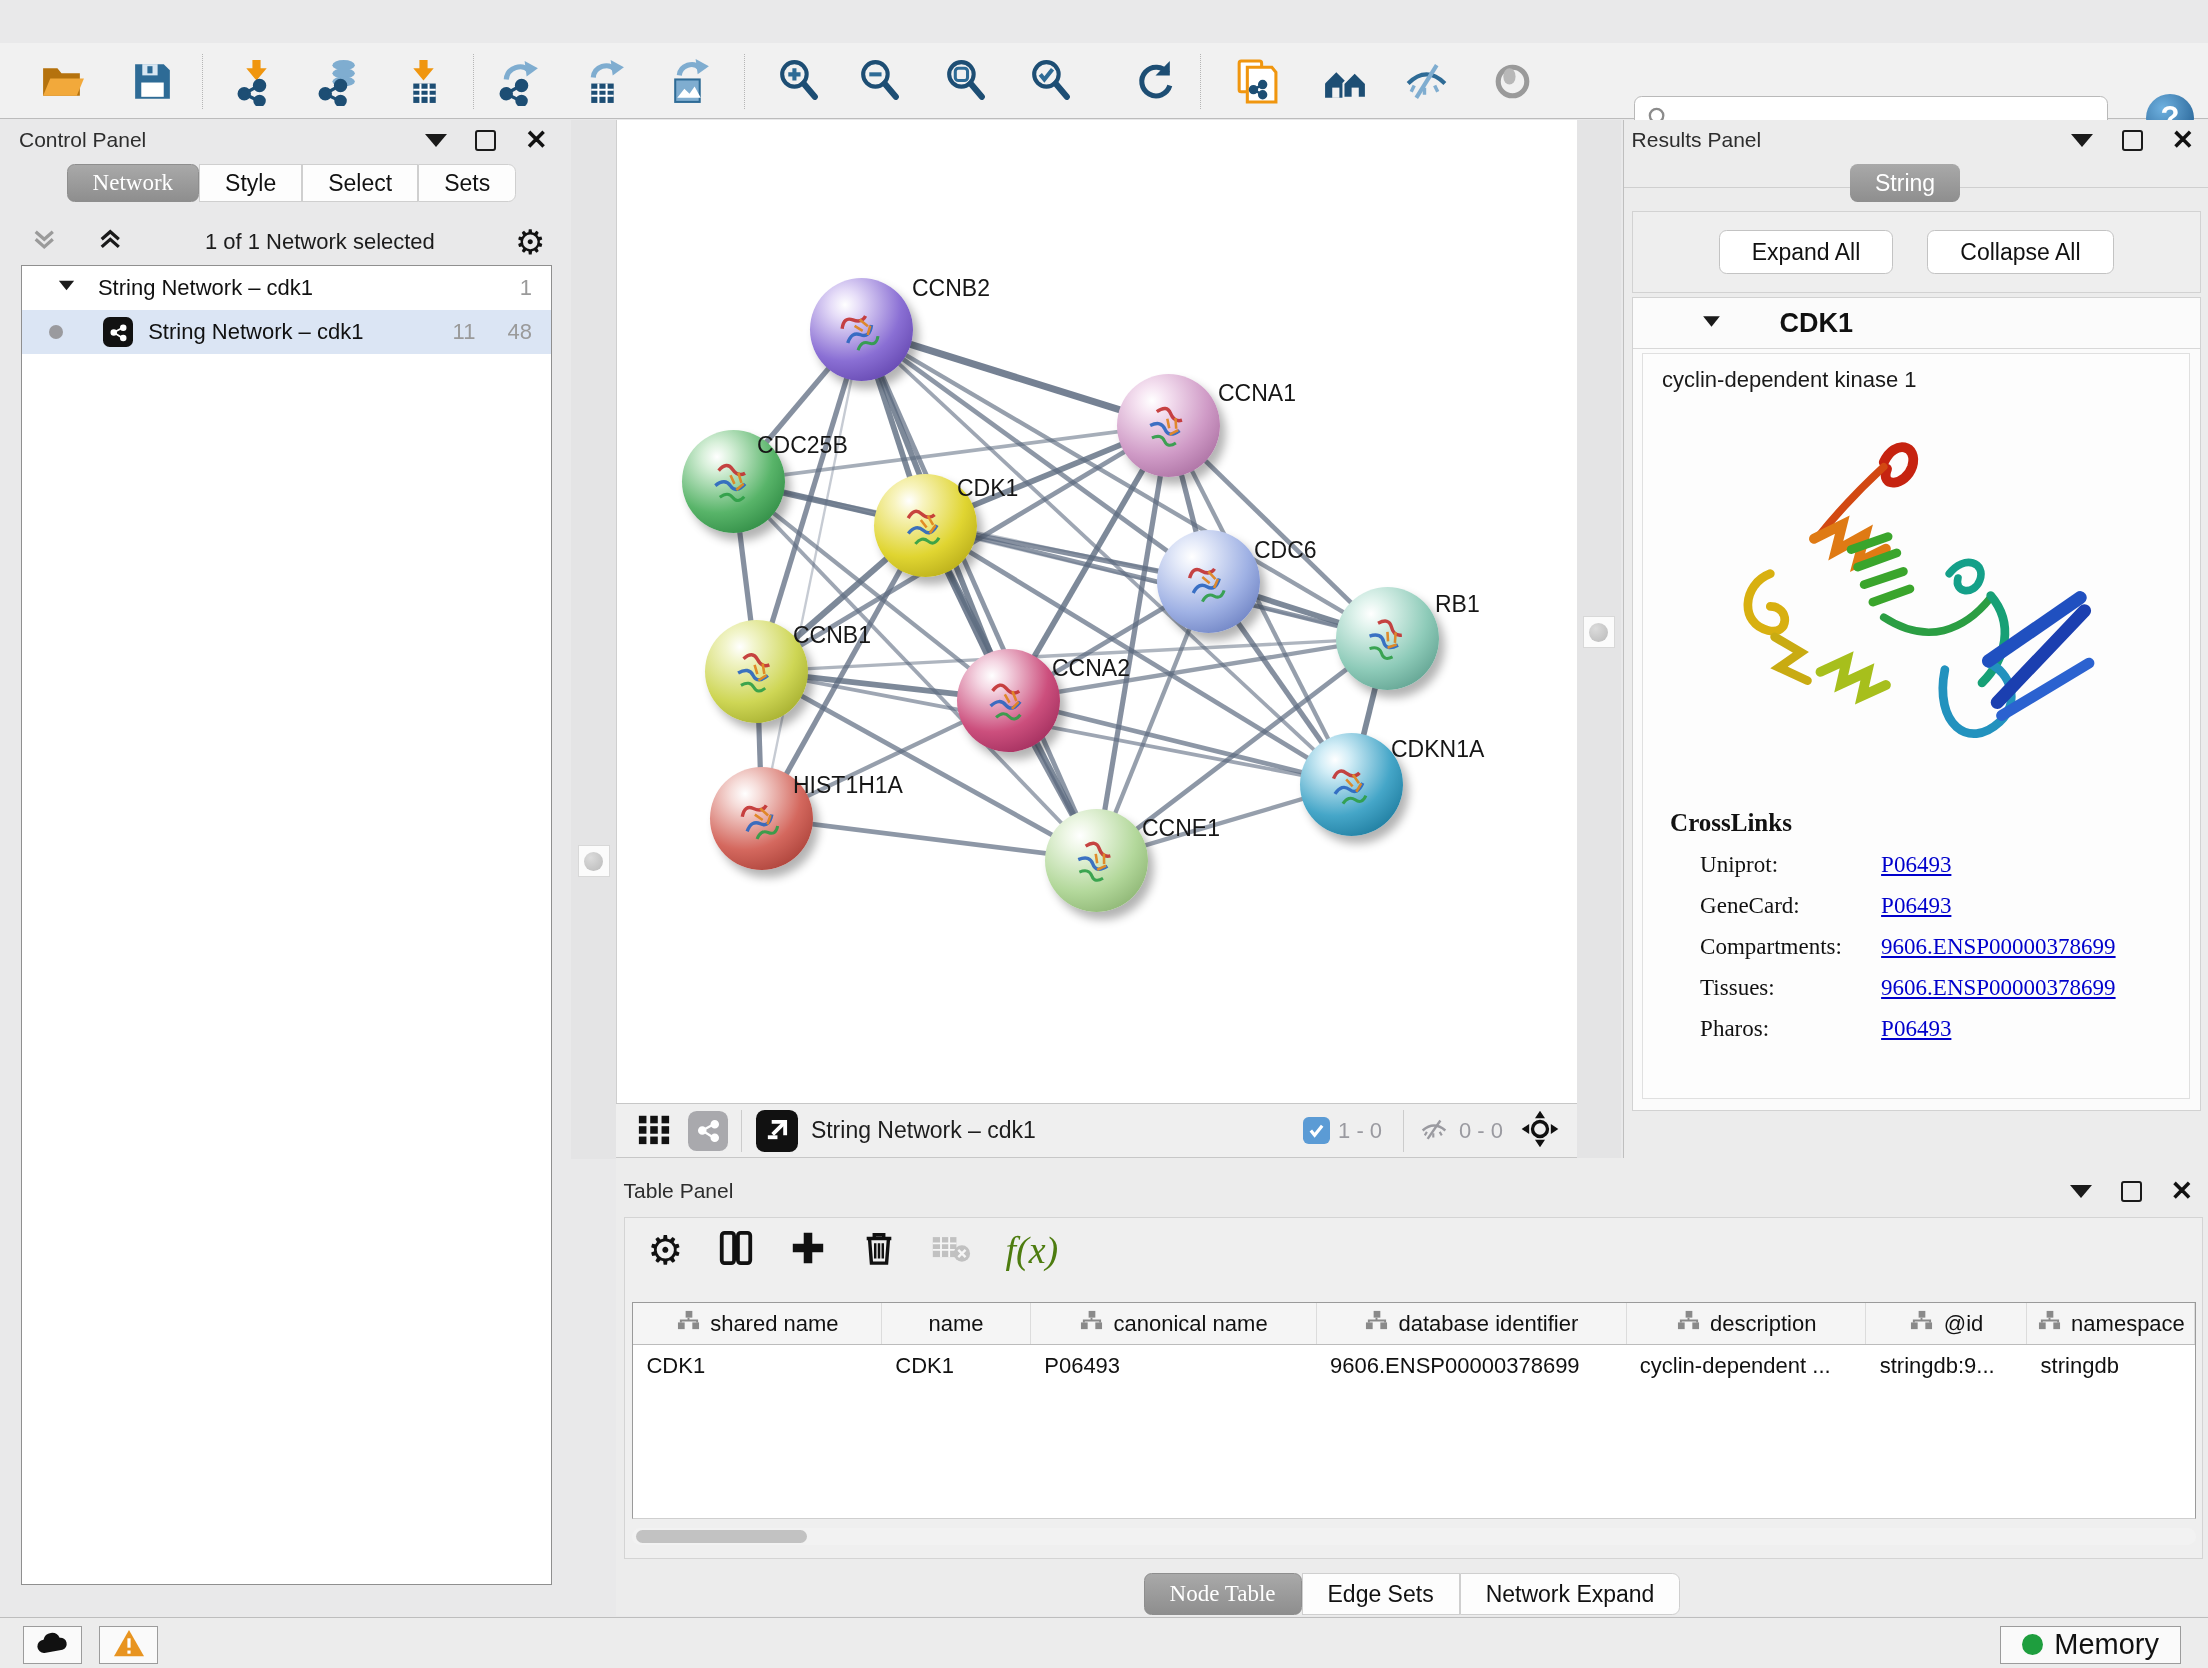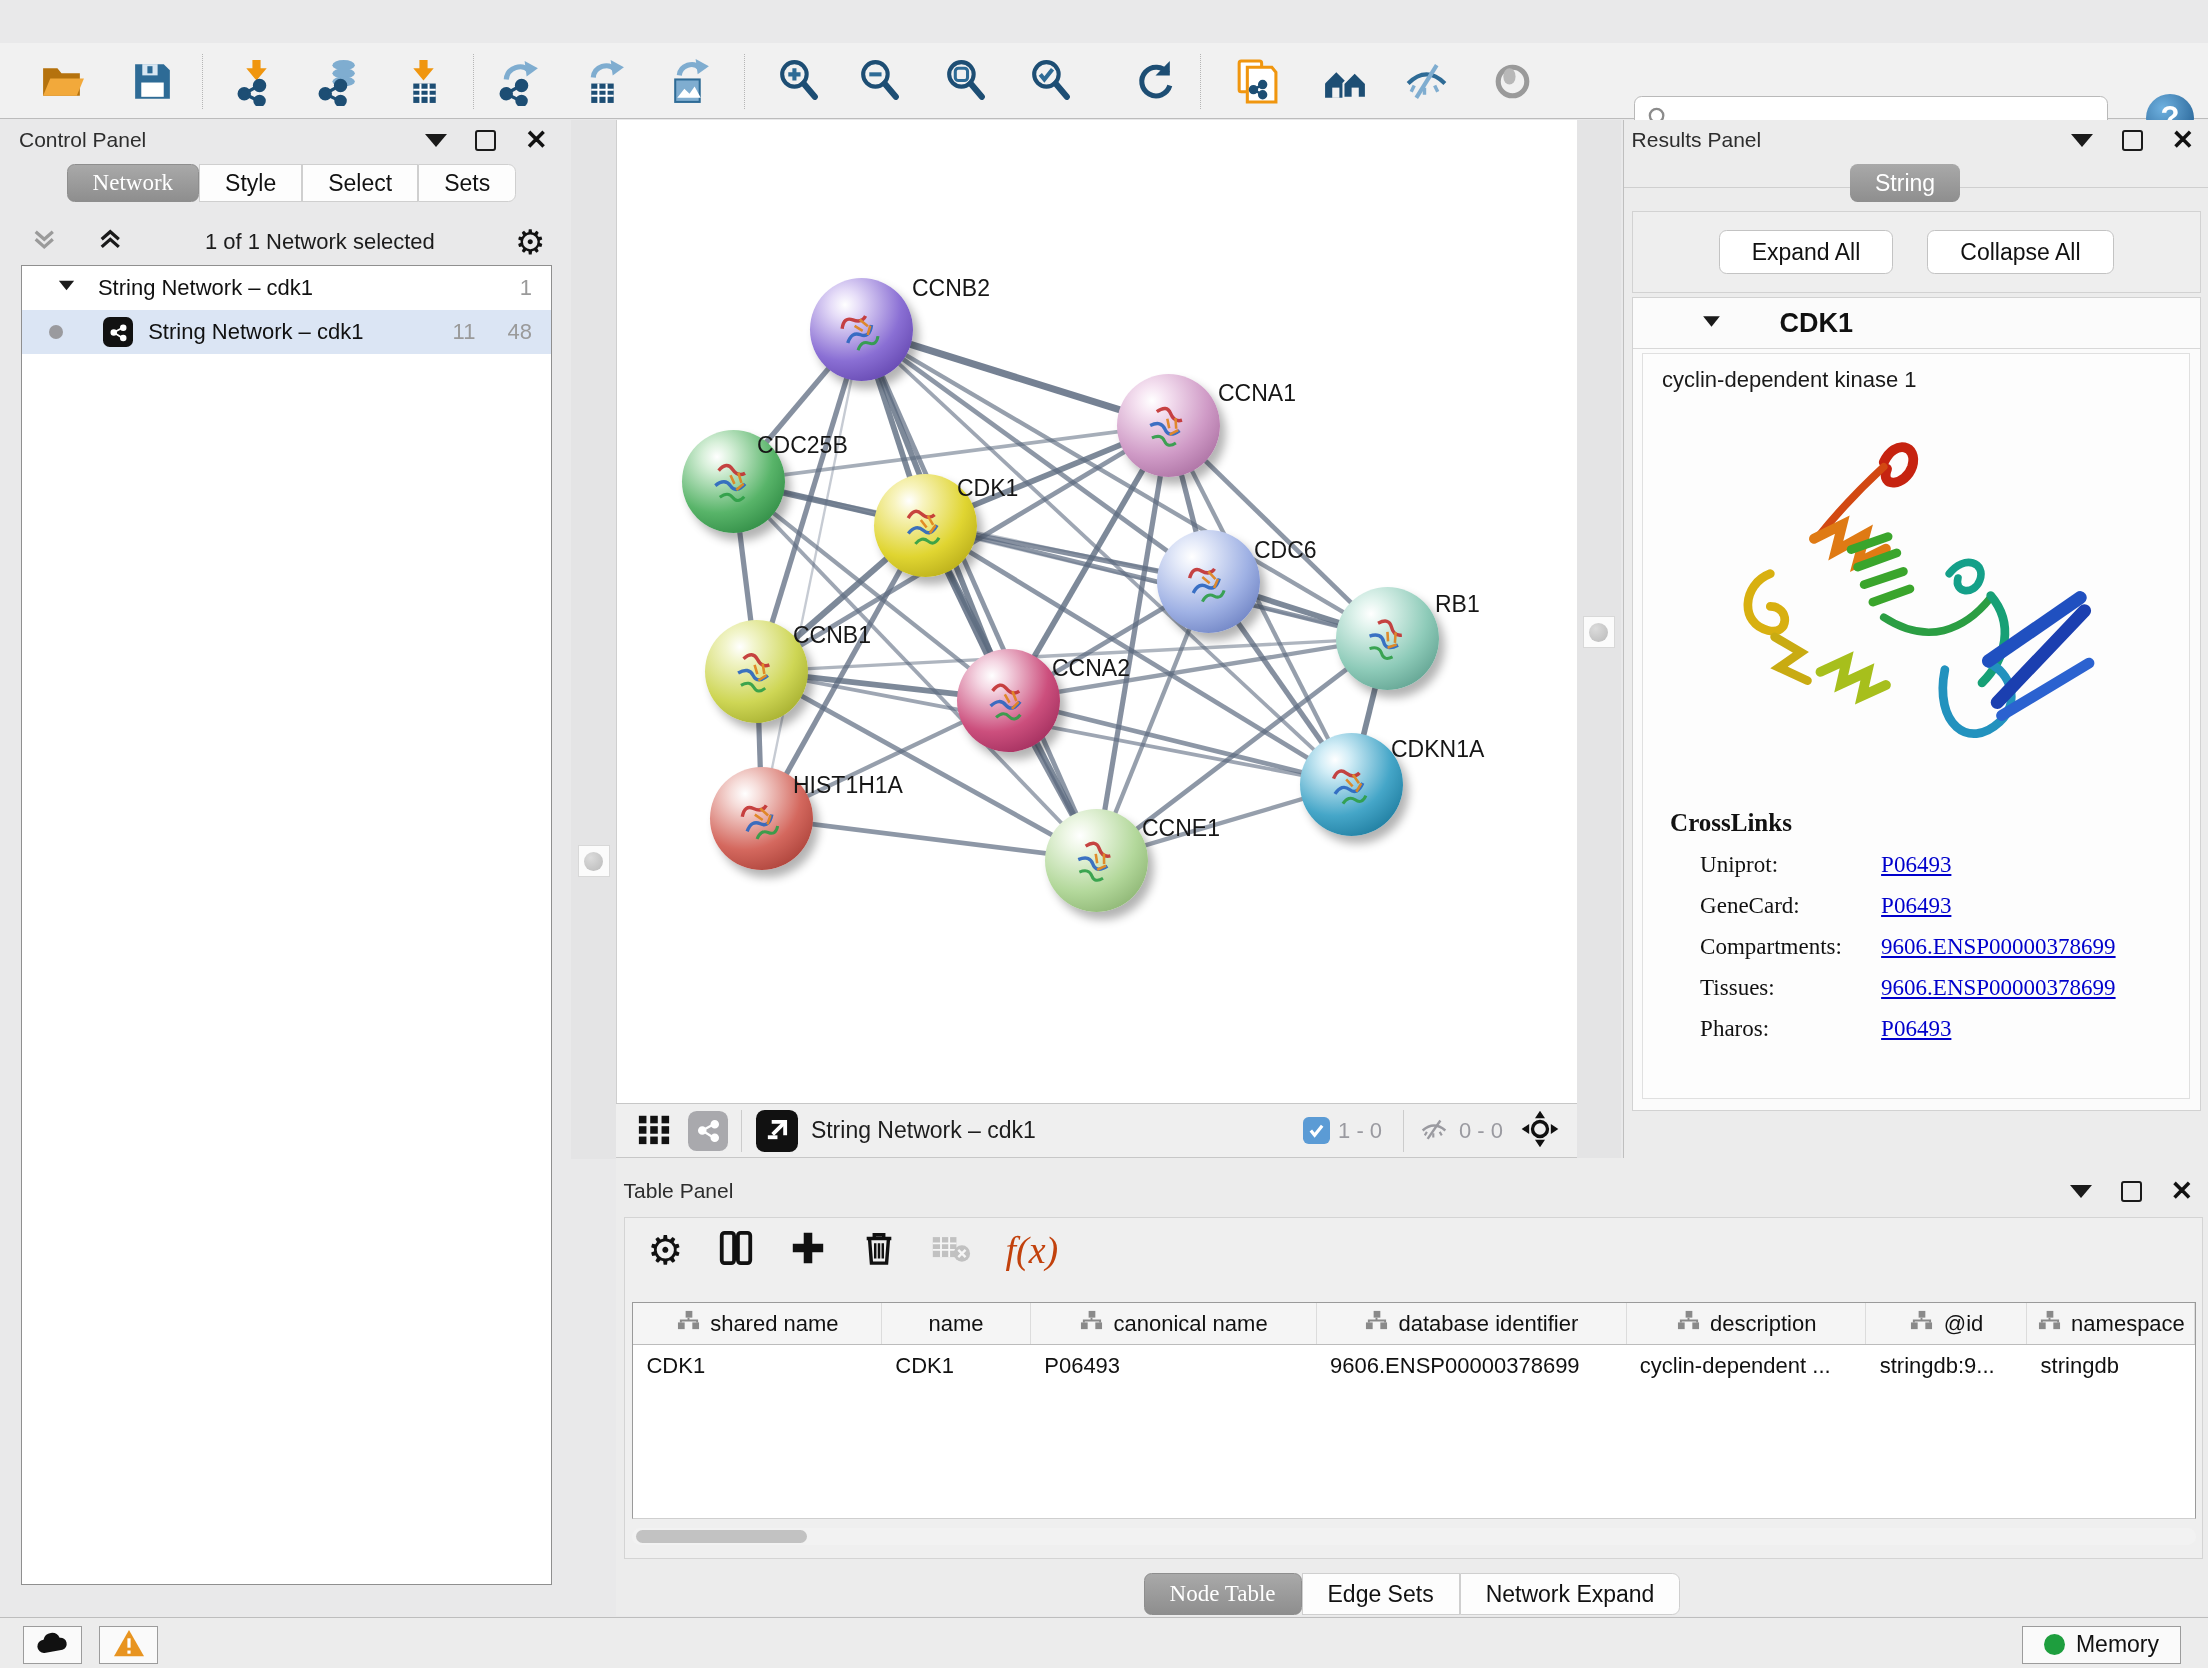--- a/index.html
+++ b/index.html
@@ -122,21 +122,21 @@
   .hthumb { position:absolute; left:3.8px; top:1.9px; width:171px; height:13.3px; background:#c2c2c2; border-radius:6.7px; }
   .tp-tabs { position:absolute; left:0; top:415px; width:100%; display:flex; justify-content:center; }
   .tp-tabs .seg { font-size:23px; height:42px; line-height:40px; }
 
   
   .statusbar { position:absolute; left:0; top:1617px; width:100%; height:51px; background:#ececec;
     border-top:1px solid #bdbdbd; }
   .sbtn { position:absolute; top:7.6px; width:59px; height:38px; background:#fafafa;
     border:1.9px solid #9c9c9c; display:flex; align-items:center; justify-content:center; }
   .membtn { position:absolute; right:27px; top:7.6px; height:38px; background:#fafafa;
-    border:1.9px solid #9c9c9c; display:flex; align-items:center; gap:11.4px; padding:0 21px; font-size:23px; color:#111; }
+    border:1.9px solid #9c9c9c; display:flex; align-items:center; gap:11.4px; padding:0 21px; font-size:29px; color:#111; }
   .memdot { width:21px; height:21px; border-radius:50%; background:#1e9e3e; }
 
   .chev { fill:none; stroke-width:3.4; }
 </style>
 </head>
 <body>
 
 <div id="app">
 
 
@@ -696,21 +696,21 @@
               <path d="M15 15v16M19 15v16M23 15v16" stroke="#111" stroke-width="2.6"></path>
             </svg></span>
         <span style="opacity:.45;"><svg width="40" height="34" viewBox="0 0 44 36">
               <rect x="2" y="6" width="26" height="22" fill="#8a8a8a"></rect>
               <g stroke="#fff" stroke-width="2">
                 <path d="M2 13h26M2 20h26M11 6v22M20 6v22"></path>
               </g>
               <circle cx="34" cy="24" r="9" fill="#8a8a8a"></circle>
               <path d="M30 20l8 8M38 20l-8 8" stroke="#fff" stroke-width="2.6"></path>
             </svg></span>
-        <span style="font-family:'Liberation Serif', serif; font-style:italic; font-size:38px; color:#c2410c;">f(x)</span>
+        <span style="font-family:'Liberation Serif', serif; font-style:italic; font-size:38px; color:#4d7c0f;">f(x)</span>
       </div>
       <div class="tp-table">
         <div class="thead" id="table-head">
             <div class="th" style="width: 249px;">
               <span><svg width="25" height="23" viewBox="0 0 26 24">
                   <g fill="#8a8a8a">
                     <rect x="10" y="2" width="7" height="7"></rect>
                     <rect x="2" y="14" width="7" height="7"></rect>
                     <rect x="17" y="14" width="7" height="7"></rect>
                     <path d="M13 9v4M5 14v-2h17v2M13 9v3" stroke="#8a8a8a" stroke-width="2" fill="none"></path>

